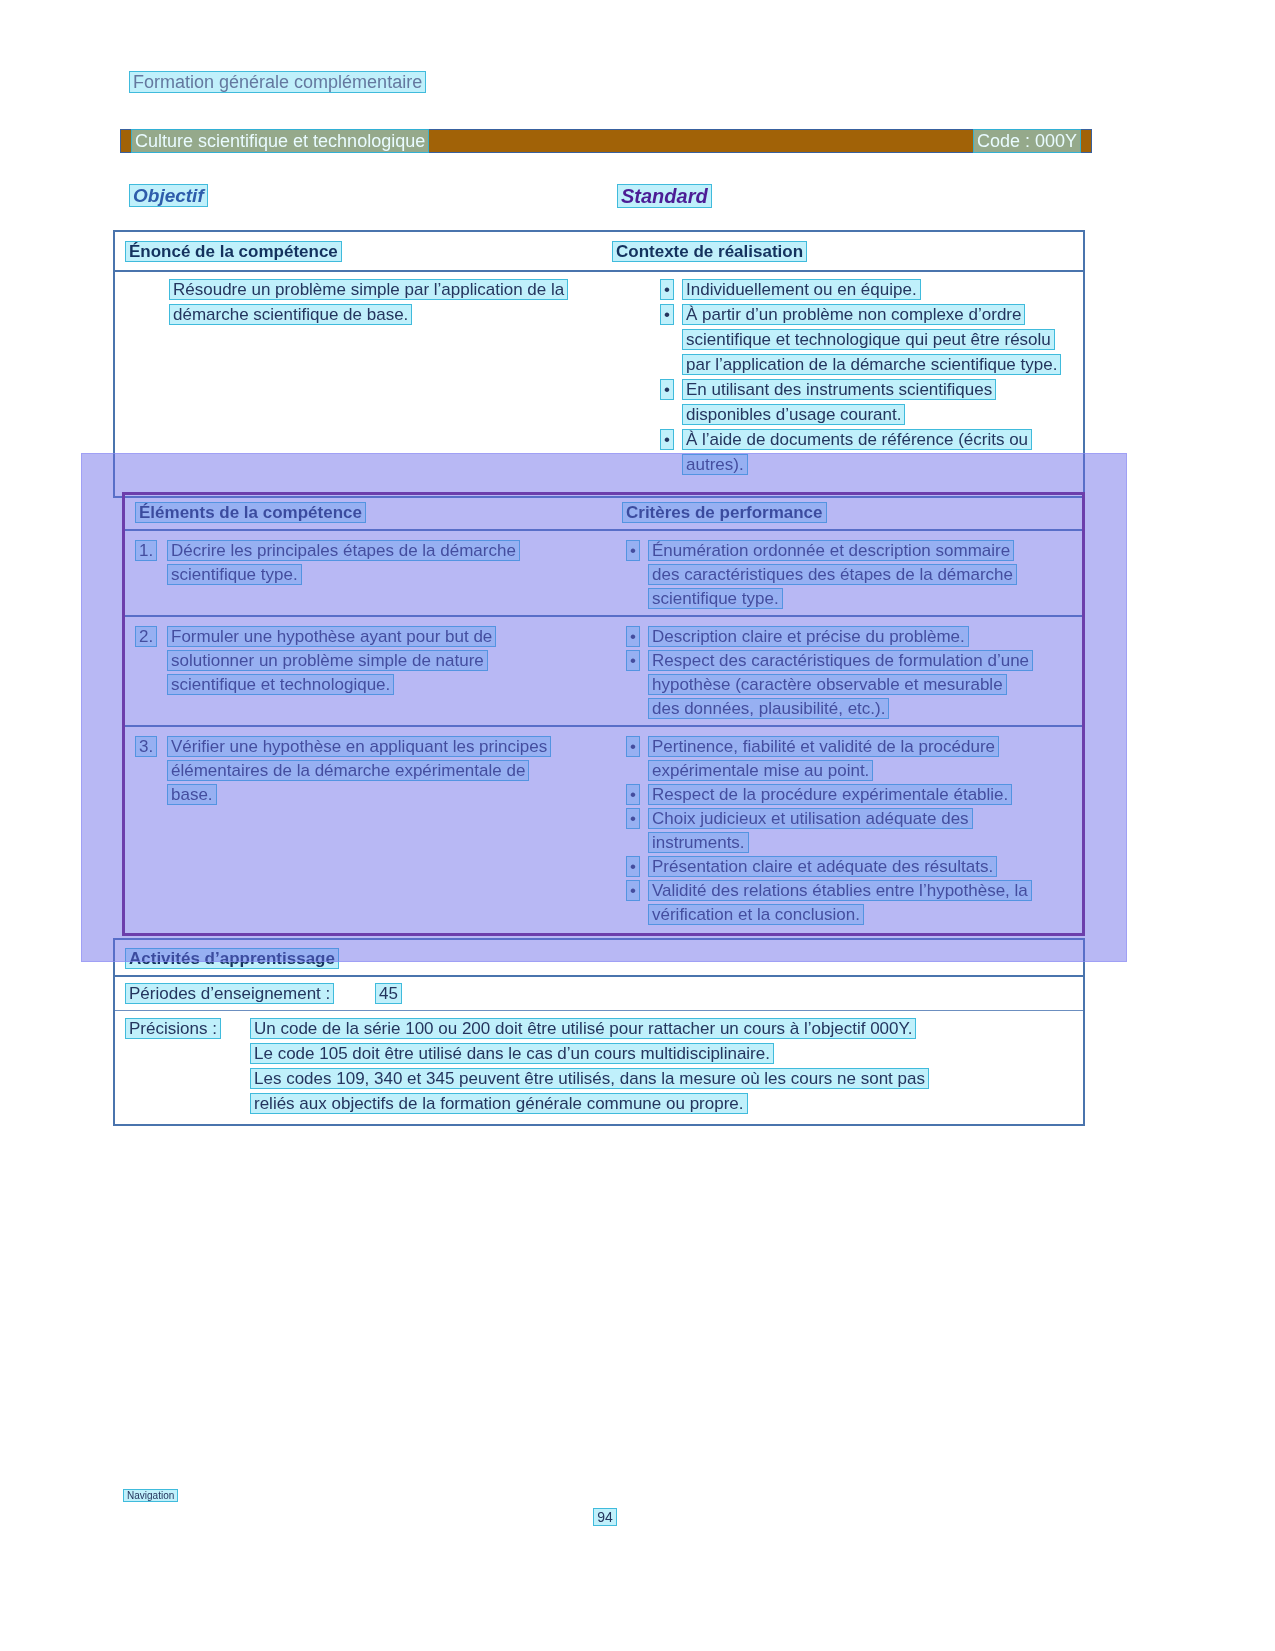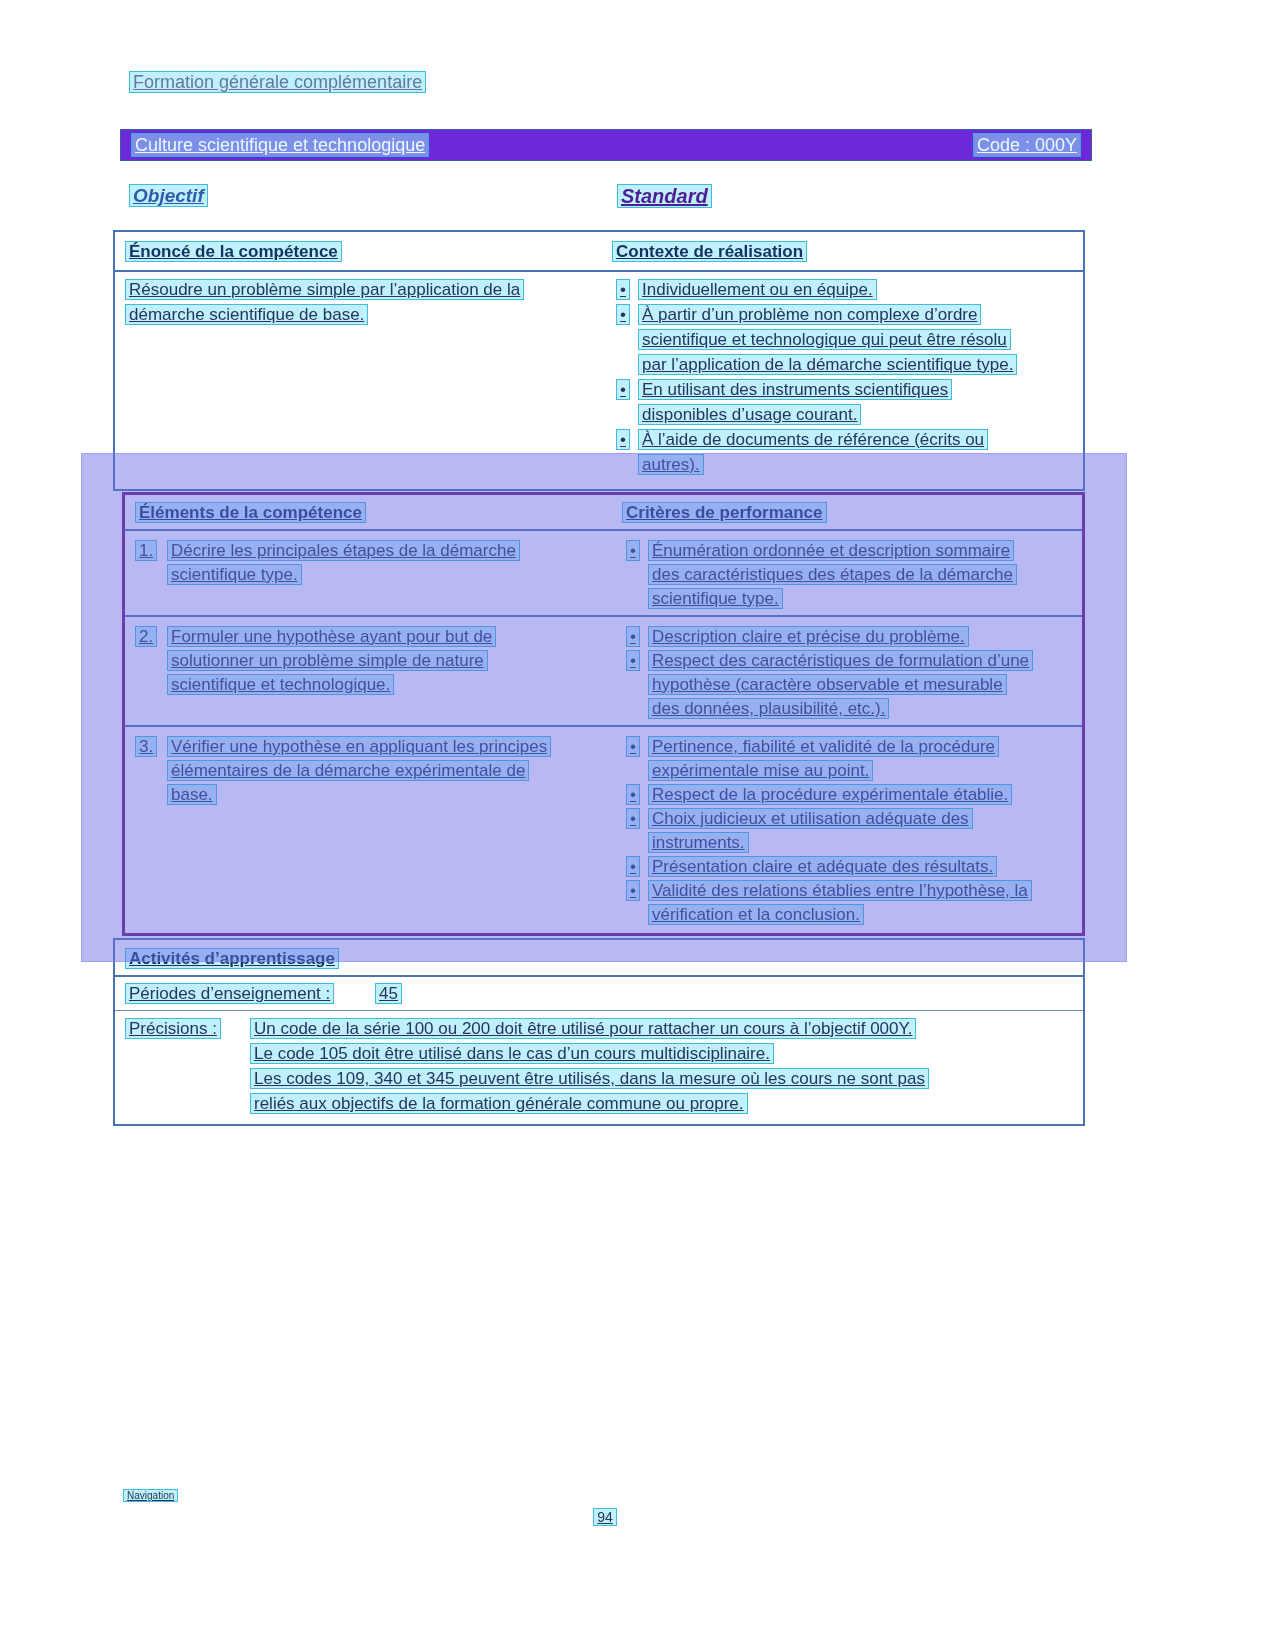--- a/index.html
+++ b/index.html
@@ -3,41 +3,41 @@
 <meta charset="utf-8">
 <style>
   * { margin:0; padding:0; box-sizing:border-box; }
   html,body { background:#ffffff; }
   body { width:1275px; height:1651px; font-family:"Liberation Sans",sans-serif; }
   .page { position:relative; width:1275px; height:1651px; background:#ffffff; overflow:hidden;
           color:#24355e; font-size:17px; line-height:25px; }
 
   
   .hl { background:rgba(141,227,248,0.55); border:1px solid rgba(41,178,214,0.85);
-        padding:0 3px; -webkit-box-decoration-break:clone; box-decoration-break:clone;text-decoration:underline; }
+        padding:0 3px; -webkit-box-decoration-break:clone; box-decoration-break:clone; }
   .pre { white-space:pre-line; }
   .bold { font-weight:bold; color:#14325e; }
 
   .doc-header { position:absolute; left:129px; top:70px; font-size:18px; color:#64789f; }
 
-  .title-bar { position:absolute; left:120px; top:129px; width:972px; height:32px;
-               background:#6d28d9; border:1px solid #39619e; display:flex; align-items:center;
+  .title-bar { position:absolute; left:120px; top:129px; width:972px; height:24px;
+               background:#a16207; border:1px solid #39619e; display:flex; align-items:center;
                justify-content:space-between; padding:0 10px; color:#e9fbff; font-size:18px; line-height:22px; }
 
   .objectif  { position:absolute; left:129px; top:183px; font-size:19px; font-weight:bold;
                font-style:italic; color:#2e5cab; line-height:26px; }
   .standard  { position:absolute; left:617px; top:183px; font-size:20px; font-weight:bold;
                font-style:italic; color:#4c1d95; line-height:26px; }
 
   .tbl  { position:absolute; left:113px; width:972px; border:2px solid #4a74ad; background:transparent; }
   .tbl1 { top:230px; }
   .tbl-head { display:flex; border-bottom:2px solid #4a74ad; padding:7px 0 6px; font-weight:bold; color:#14325e; }
   .colL { width:495px; padding-left:10px; }
   .colR { flex:1; padding-left:2px; }
-  .tbl-body { display:flex; padding:5px 0 12px; }
+  .tbl-body { display:flex; padding:5px 0 19px;margin-left:44px; }
 
   .b-item { display:flex; }
   .b-dot  { width:26px; padding-left:4px; }
   .b-text { flex:1; padding-right:8px; }
 
   
   .tbl2 { position:absolute; left:122px; top:492px; width:963px; border:3px solid #701a75; line-height:24px; }
   .tbl2 .tbl-head { border-bottom:2px solid #4a74ad; padding:6px 0 4px; }
   .el-row  { display:flex; border-bottom:2px solid #4a74ad; padding:8px 0 4px; }
   .el-row.last { border-bottom:none; padding-bottom:6px; }

